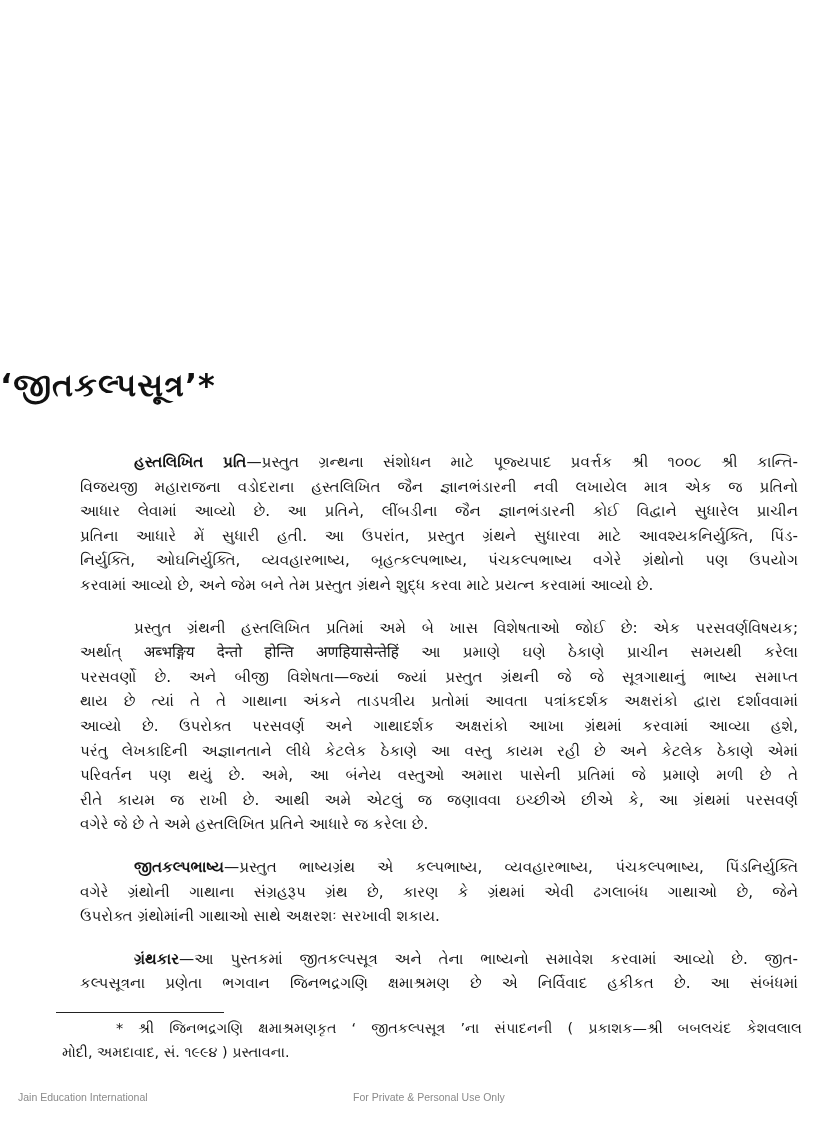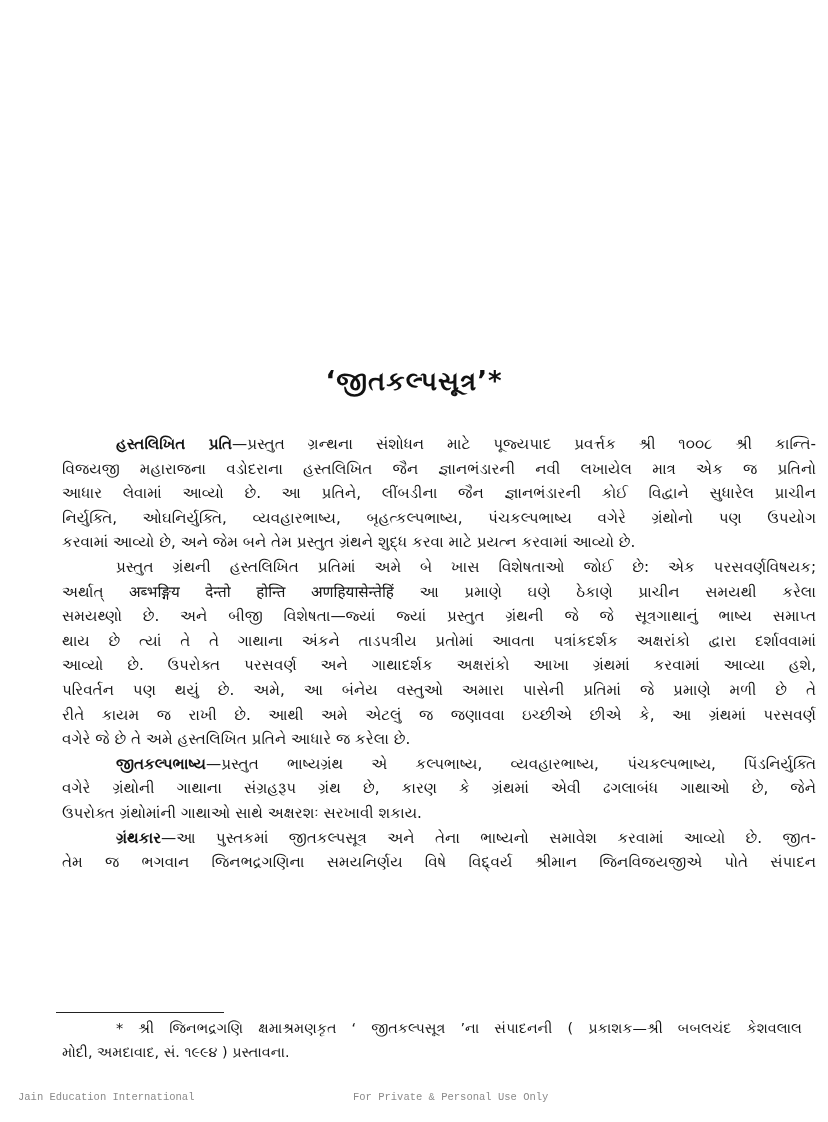--- a/index.html
+++ b/index.html
@@ -2,83 +2,85 @@
 <html><head>
   <meta charset="utf-8">
   <style>
     html, body { margin: 0; padding: 0; background: #ffffff; }
     body {
       width: 828px; height: 1122px; position: relative; overflow: hidden;
       font-family: "DejaVu Sans", sans-serif; color: #111;
     }
     .page { position: absolute; left: 0; top: 0; width: 828px; height: 1122px; }
     .title {
-      position: absolute; top: 366px; left: 0; width: 828px; text-align: center;
-      font-size: 26px; font-weight: bold; letter-spacing: 1px; color: #111;
+      position: absolute; top: 366px; left: 0; width: 828px; text-align: left;
+      font-size: 32px; font-weight: bold; letter-spacing: 1px; color: #111;
     }
     .body-text {
       position: absolute; left: 62px; width: 754px; top: 432px;
       font-size: 15.2px; line-height: 24.6px; text-align: justify; color: #151515;
     }
-    .body-text p { margin: 0; text-indent: 54px; }
+    .body-text p { margin: 18px; text-indent: 54px; }
     .lead { font-weight: bold; }
     .line { display: block; text-indent: 0; text-align-last: justify; white-space: nowrap; overflow: hidden; }
     .line.first { padding-left: 54px; text-align: center; }
     .line.last { text-align-last: left; }
     .rule {
       position: absolute; left: 56px; top: 1012px; width: 168px; height: 0;
       border-top: 1.2px solid #222;
     }
     .footnote {
       position: absolute; left: 62px; top: 1016px; width: 740px;
       font-size: 14.4px; line-height: 24px; color: #151515;
     }
     .footnote .line.first { padding-left: 54px; }
     .footer {
       position: absolute; top: 1091px; left: 0; width: 658px; height: 18px;
-      font-family: Liberation Mono, monospace; font-size: 10.5px; color: #8a8a8a;
+      font-family: Liberation Sans, sans-serif; font-size: 10.5px; color: #8a8a8a;
     }
     .footer span { position: absolute; top: 0; }
     .f-left { left: 18px; }
     .f-center { left: 330px; padding-left: 23px; }
     .f-right { right: 18px; margin-top: 40px; }
   </style>
 </head>
 <body>
 
 <div class="page">
 
   <div class="title">‘જીતકલ્પસૂત્ર’*</div>
 
   <div class="body-text">
     <p>
       <span class="line first"><span class="lead">હસ્તલિખિત પ્રતિ</span>—પ્રસ્તુત ગ્રન્થના સંશોધન માટે પૂજ્યપાદ પ્રવર્ત્તક શ્રી ૧૦૦૮ શ્રી કાન્તિ-</span>
       <span class="line">વિજયજી મહારાજના વડોદરાના હસ્તલિખિત જૈન જ્ઞાનભંડારની નવી લખાયેલ માત્ર એક જ પ્રતિનો</span>
       <span class="line">આધાર લેવામાં આવ્યો છે. આ પ્રતિને, લીંબડીના જૈન જ્ઞાનભંડારની કોઈ વિદ્વાને સુધારેલ પ્રાચીન</span>
+      <span class="line">પ્રતિના આધારે મેં સુધારી હતી. આ ઉપરાંત, પ્રસ્તુત ગ્રંથને સુધારવા માટે આવશ્યકનિર્યુક્તિ, પિંડ-</span>
       <span class="line">નિર્યુક્તિ, ઓઘનિર્યુક્તિ, વ્યવહારભાષ્ય, બૃહત્કલ્પભાષ્ય, પંચકલ્પભાષ્ય વગેરે ગ્રંથોનો પણ ઉપયોગ</span>
       <span class="line last">કરવામાં આવ્યો છે, અને જેમ બને તેમ પ્રસ્તુત ગ્રંથને શુદ્ધ કરવા માટે પ્રયત્ન કરવામાં આવ્યો છે.</span>
     </p>
     <p>
       <span class="line first">પ્રસ્તુત ગ્રંથની હસ્તલિખિત પ્રતિમાં અમે બે ખાસ વિશેષતાઓ જોઈ છે: એક પરસવર્ણવિષયક;</span>
       <span class="line">અર્થાત્ अब्भङ्गिय देन्तो होन्ति अणहियासेन्तेहिं આ પ્રમાણે ઘણે ઠેકાણે પ્રાચીન સમયથી કરેલા</span>
-      <span class="line">સમયથ્ણો છે. અને બીજી વિશેષતા—જ્યાં જ્યાં પ્રસ્તુત ગ્રંથની જે જે સૂત્રગાથાનું ભાષ્ય સમાપ્ત</span>
+      <span class="line">પરસવર્ણો છે. અને બીજી વિશેષતા—જ્યાં જ્યાં પ્રસ્તુત ગ્રંથની જે જે સૂત્રગાથાનું ભાષ્ય સમાપ્ત</span>
       <span class="line">થાય છે ત્યાં તે તે ગાથાના અંકને તાડપત્રીય પ્રતોમાં આવતા પત્રાંકદર્શક અક્ષરાંકો દ્વારા દર્શાવવામાં</span>
       <span class="line">આવ્યો છે. ઉપરોક્ત પરસવર્ણ અને ગાથાદર્શક અક્ષરાંકો આખા ગ્રંથમાં કરવામાં આવ્યા હશે,</span>
+      <span class="line">પરંતુ લેખકાદિની અજ્ઞાનતાને લીધે કેટલેક ઠેકાણે આ વસ્તુ કાયમ રહી છે અને કેટલેક ઠેકાણે એમાં</span>
       <span class="line">પરિવર્તન પણ થયું છે. અમે, આ બંનેય વસ્તુઓ અમારા પાસેની પ્રતિમાં જે પ્રમાણે મળી છે તે</span>
       <span class="line">રીતે કાયમ જ રાખી છે. આથી અમે એટલું જ જણાવવા ઇચ્છીએ છીએ કે, આ ગ્રંથમાં પરસવર્ણ</span>
       <span class="line last">વગેરે જે છે તે અમે હસ્તલિખિત પ્રતિને આધારે જ કરેલા છે.</span>
     </p>
     <p>
       <span class="line first"><span class="lead">જીતકલ્પભાષ્ય</span>—પ્રસ્તુત ભાષ્યગ્રંથ એ કલ્પભાષ્ય, વ્યવહારભાષ્ય, પંચકલ્પભાષ્ય, પિંડનિર્યુક્તિ</span>
       <span class="line">વગેરે ગ્રંથોની ગાથાના સંગ્રહરૂપ ગ્રંથ છે, કારણ કે ગ્રંથમાં એવી ઢગલાબંધ ગાથાઓ છે, જેને</span>
       <span class="line last">ઉપરોક્ત ગ્રંથોમાંની ગાથાઓ સાથે અક્ષરશઃ સરખાવી શકાય.</span>
     </p>
     <p>
       <span class="line first"><span class="lead">ગ્રંથકાર</span>—આ પુસ્તકમાં જીતકલ્પસૂત્ર અને તેના ભાષ્યનો સમાવેશ કરવામાં આવ્યો છે. જીત-</span>
-      <span class="line">તેમ જ ભગવાન જિનભદ્રગણિના સમયનિર્ણય વિષે વિદ્દ્વર્ય શ્રીમાન જિનવિજયજીએ પોતે સંપાદન</span>
+      <span class="line">કલ્પસૂત્રના પ્રણેતા ભગવાન જિનભદ્રગણિ ક્ષમાશ્રમણ છે એ નિર્વિવાદ હકીકત છે. આ સંબંધમાં</span>
     </p>
   </div>
 
   <div class="rule"></div>
 
   <div class="footnote">
     <span class="line first">* શ્રી જિનભદ્રગણિ ક્ષમાશ્રમણકૃત ‘ જીતકલ્પસૂત્ર ’ના સંપાદનની ( પ્રકાશક—શ્રી બબલચંદ કેશવલાલ</span>
     <span class="line last">મોદી, અમદાવાદ, સં. ૧૯૯૪ ) પ્રસ્તાવના.</span>
   </div>
 

